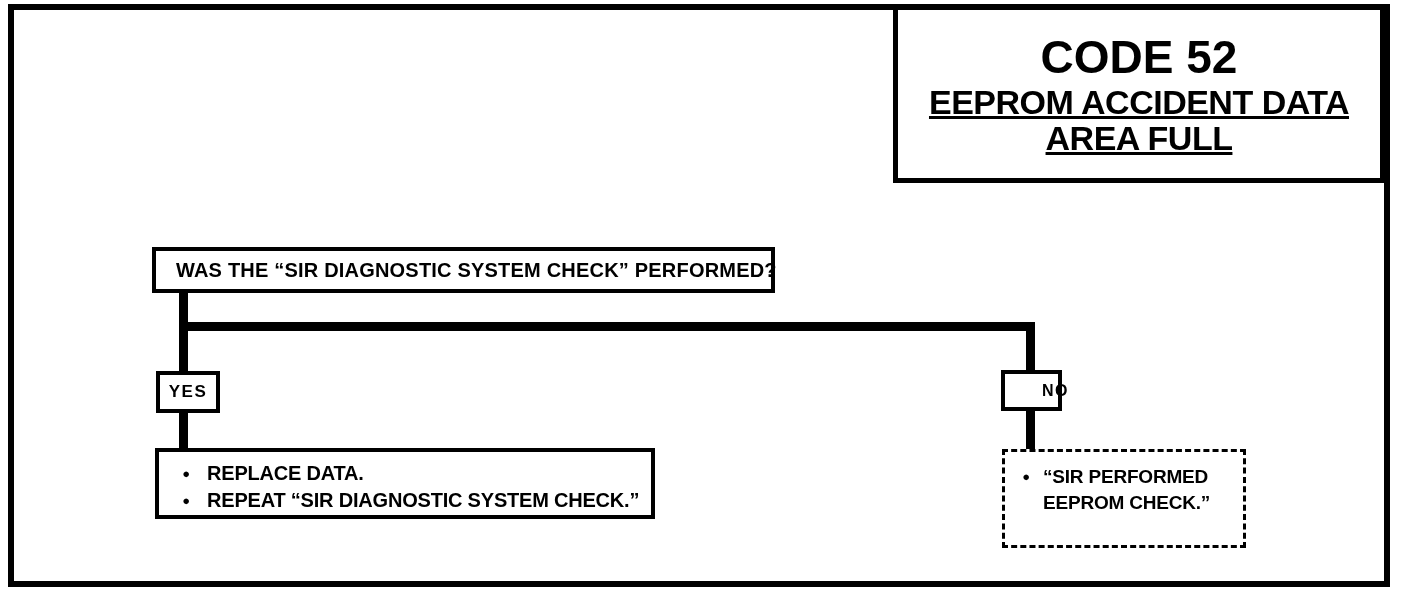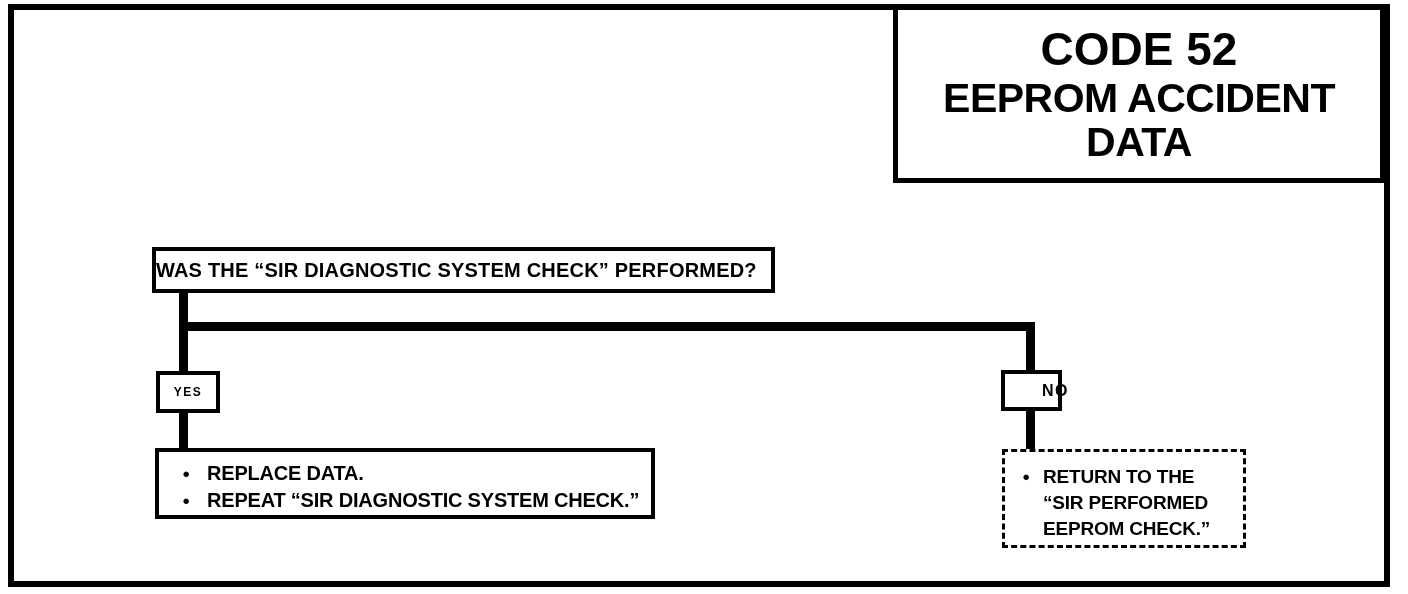--- a/index.html
+++ b/index.html
@@ -18,36 +18,36 @@
   .title-box{
     position:absolute;left:893px;top:5px;width:492px;height:178px;
     background:#fff;border:5px solid #000;box-sizing:border-box;
     display:flex;flex-direction:column;align-items:center;justify-content:center;
     text-align:center;
   }
   .title-code{
     font-size:46px;font-weight:bold;letter-spacing:0px;line-height:1.15;
   }
   .title-sub{
-    font-size:41px;font-weight:bold;line-height:1.08;letter-spacing:-0.5px;
+    font-size:34px;font-weight:bold;line-height:1.08;letter-spacing:-0.5px;text-decoration:underline;
   }
   .conn{position:absolute;background:#000;}
   .node{
     position:absolute;background:#fff;border:4px solid #000;box-sizing:border-box;
     font-weight:bold;
   }
   .question-box{
     left:152px;top:247px;width:623px;height:46px;
-    display:flex;align-items:center;padding-left:0;
+    display:flex;align-items:center;padding-left:20px;
     font-size:20px;letter-spacing:0.2px;white-space:nowrap;
   }
   .yes-box{
     left:156px;top:371px;width:64px;height:42px;
     display:flex;align-items:center;justify-content:center;
-    font-size:12px;letter-spacing:1.5px;
+    font-size:17px;letter-spacing:1.5px;
   }
   .no-box{
     left:1001px;top:370px;width:61px;height:41px;
     display:flex;align-items:center;justify-content:center;
     font-size:16px;letter-spacing:1.5px;padding-left:48px;
   }
   .yes-action-box{
     left:155px;top:448px;width:500px;height:71px;
     padding:8px 0 0 20px;
     font-size:20px;letter-spacing:-0.2px;
@@ -77,20 +77,21 @@
   <div class="conn" style="left:179px;top:291px;width:9px;height:40px;"></div>
   <div class="conn" style="left:179px;top:322px;width:856px;height:9px;"></div>
   <div class="conn" style="left:179px;top:331px;width:9px;height:41px;"></div>
   <div class="conn" style="left:1026px;top:331px;width:9px;height:40px;"></div>
   <div class="conn" style="left:179px;top:412px;width:9px;height:37px;"></div>
   <div class="conn" style="left:1026px;top:410px;width:9px;height:40px;"></div>
 
   <div class="title-box">
     <div class="title-code">CODE 52</div>
     <div class="title-sub">EEPROM ACCIDENT DATA</div>
+    <div class="title-sub">AREA FULL</div>
   </div>
 
   <div class="node question-box">
     <span>WAS THE “SIR DIAGNOSTIC SYSTEM CHECK” PERFORMED?</span>
   </div>
 
   <div class="node yes-box">
     <span>YES</span>
   </div>
   <div class="node no-box">
@@ -105,20 +106,19 @@
     <div class="bullet-row">
       <span class="bullet">●</span>
       <span>REPEAT “SIR DIAGNOSTIC SYSTEM CHECK.”</span>
     </div>
   </div>
 
   <div class="node no-action-box" style="border-style:dashed;border-width:3px;">
     <div class="bullet-row">
       <span class="bullet">●</span>
       <span class="no-action-text">
-        <span>RETURN TO THE</span>
         <span>“SIR PERFORMED</span>
         <span>EEPROM CHECK.”</span>
       </span>
     </div>
   </div>
 
 </div>
 
 </body></html>

